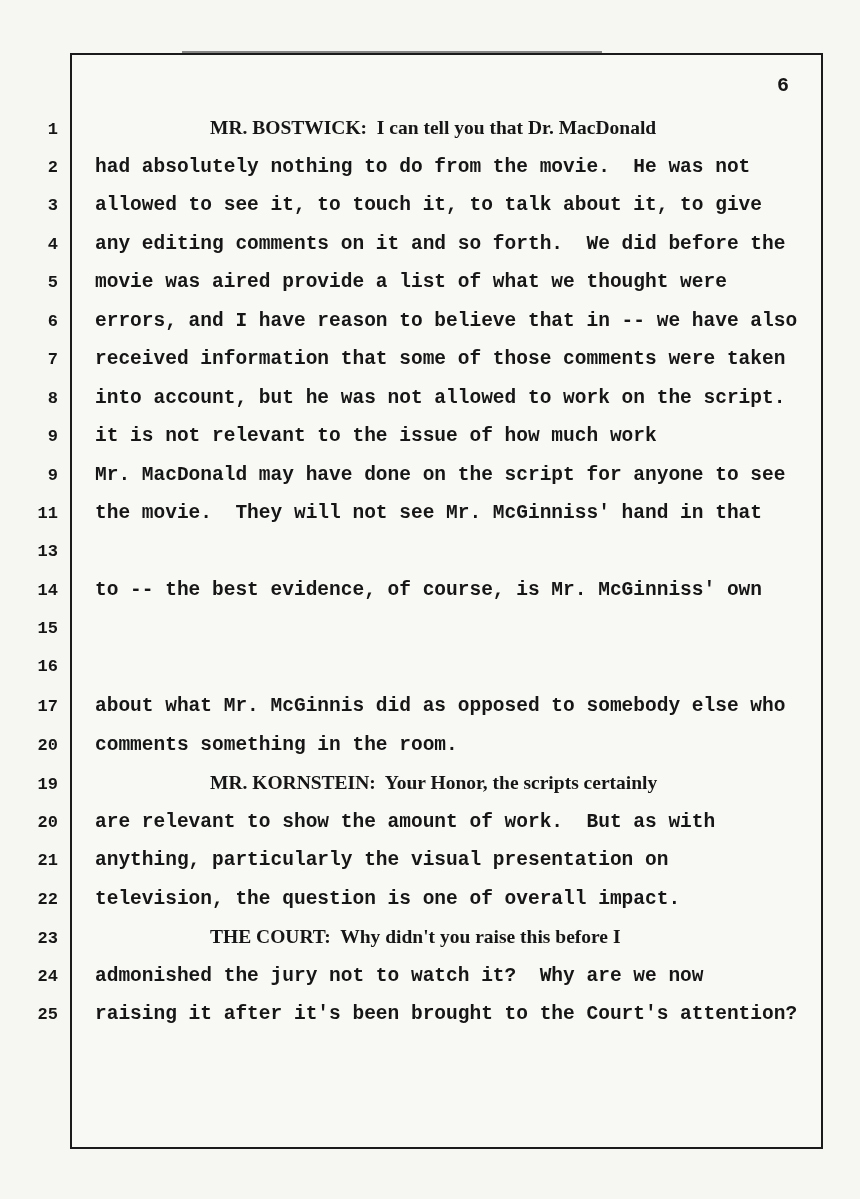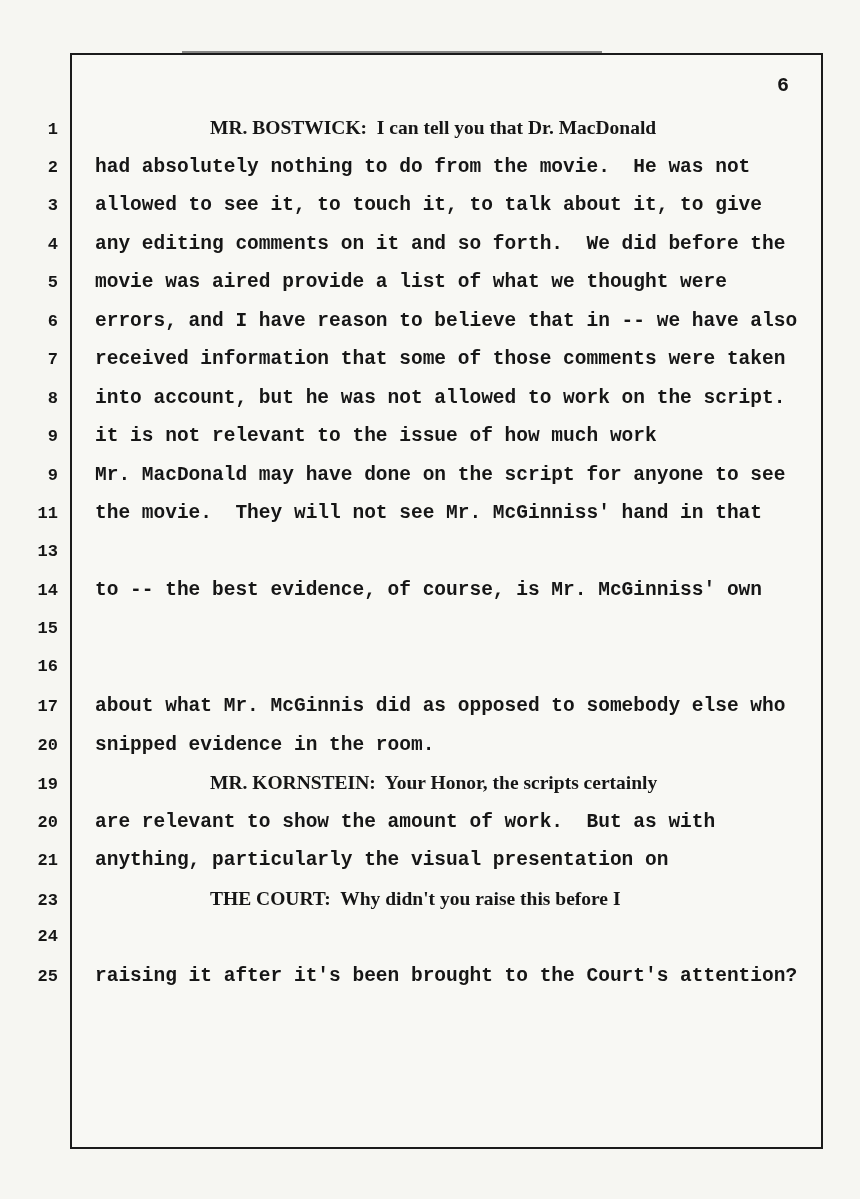--- a/index.html
+++ b/index.html
@@ -144,38 +144,43 @@
     </div>
     <div class="row">
       <div class="num">16</div>
     </div>
     <div class="row">
       <div class="num">17</div>
       <div class="txt">about what Mr. McGinnis did as opposed to somebody else who</div>
     </div>
     <div class="row">
       <div class="num">20</div>
-      <div class="txt">snipped evidence in the room.</div>
+      <div class="txt">comments something in the room.</div>
     </div>
     <div class="row indent">
       <div class="num">19</div>
       <div class="txt">MR. KORNSTEIN:  Your Honor, the scripts certainly</div>
     </div>
     <div class="row">
       <div class="num">20</div>
       <div class="txt">are relevant to show the amount of work.  But as with</div>
     </div>
     <div class="row">
       <div class="num">21</div>
       <div class="txt">anything, particularly the visual presentation on</div>
     </div>
+    <div class="row">
+      <div class="num">22</div>
+      <div class="txt">television, the question is one of overall impact.</div>
+    </div>
     <div class="row indent">
       <div class="num">23</div>
       <div class="txt">THE COURT:  Why didn't you raise this before I</div>
     </div>
     <div class="row">
       <div class="num">24</div>
+      <div class="txt">admonished the jury not to watch it?  Why are we now</div>
     </div>
     <div class="row">
       <div class="num">25</div>
       <div class="txt">raising it after it's been brought to the Court's attention?</div>
     </div>
   </div>
 
 </body></html>

